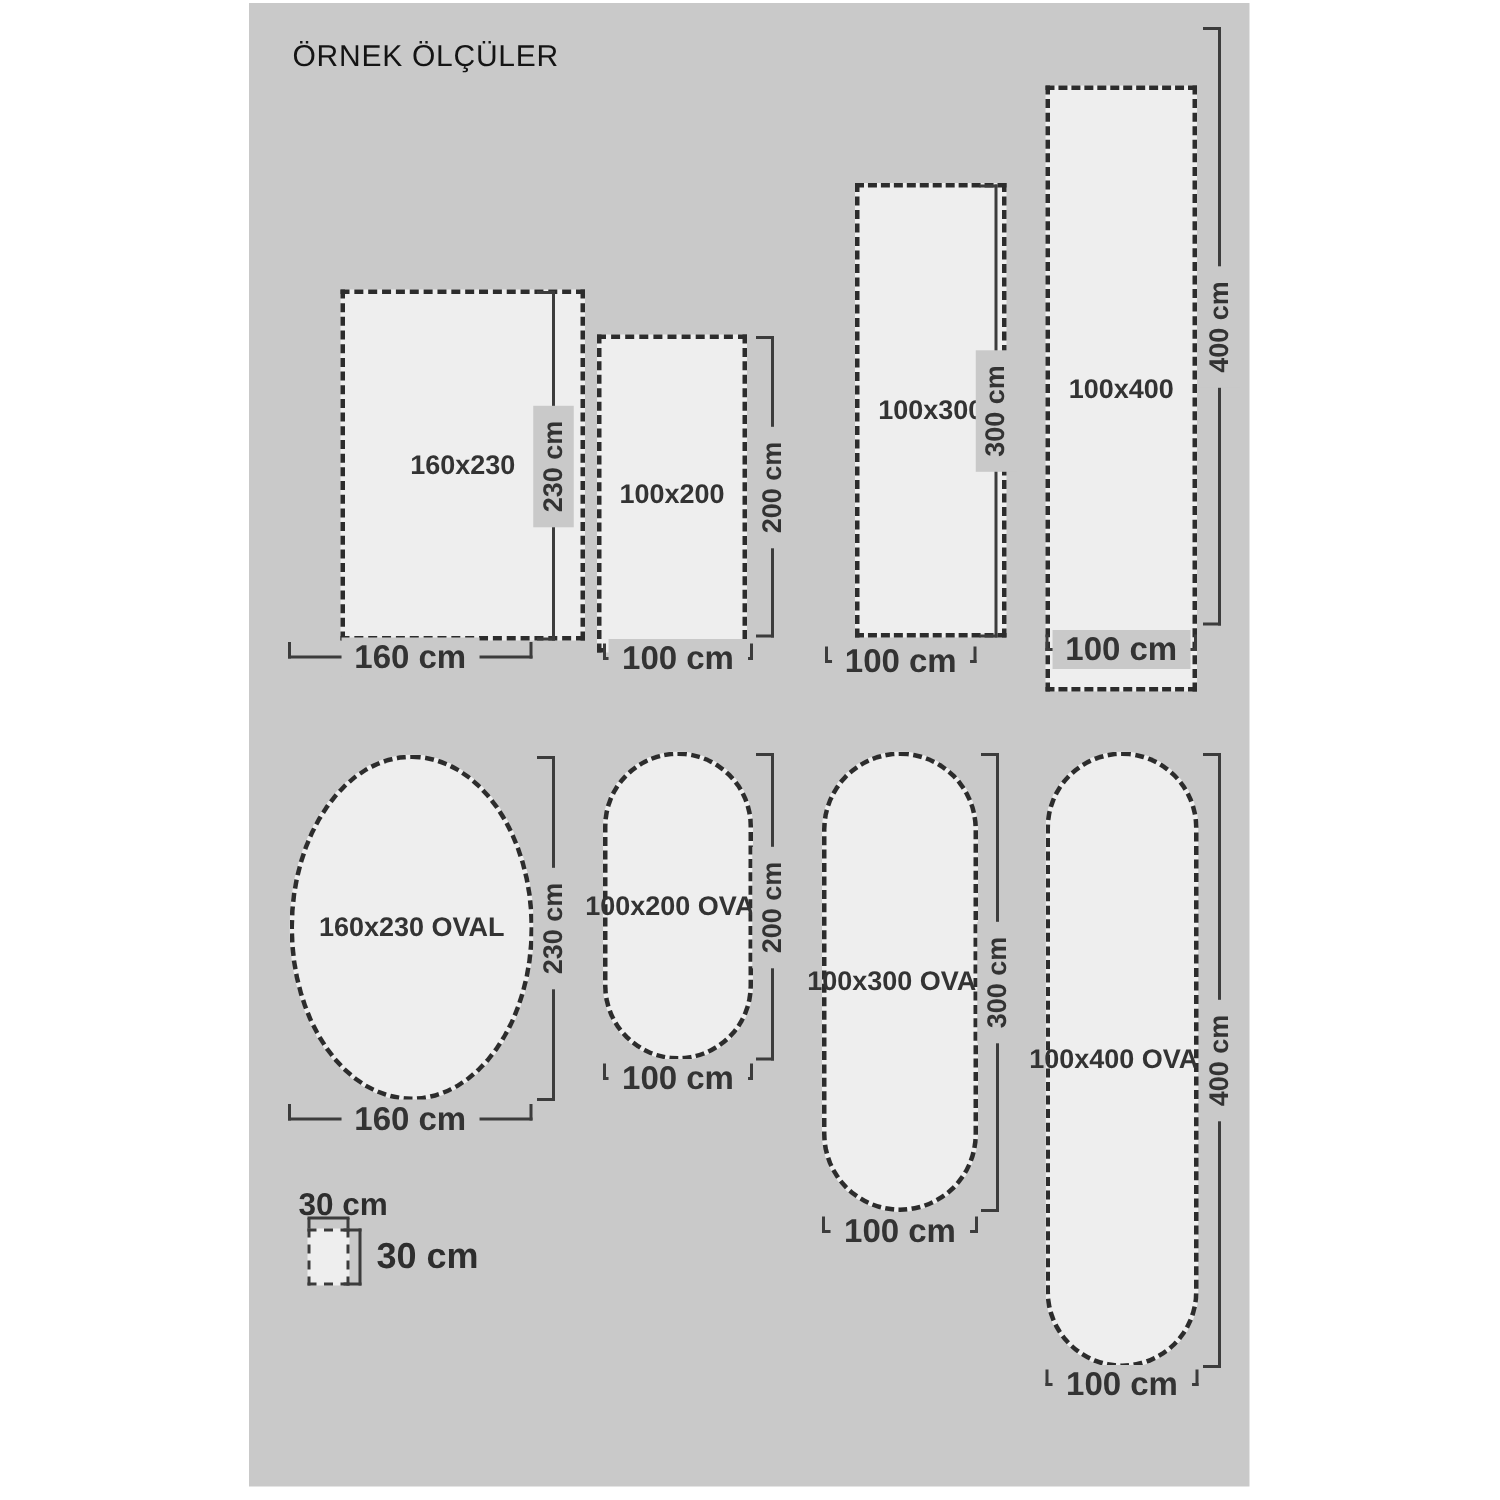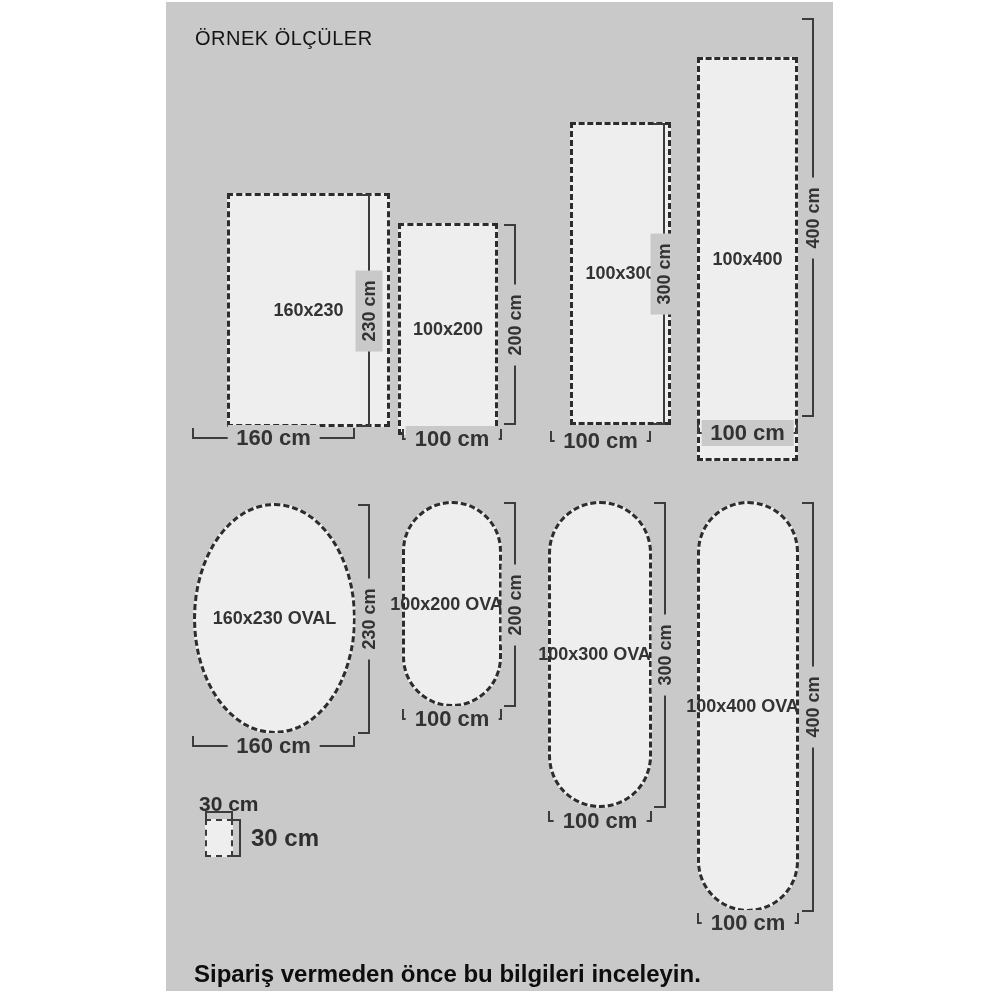--- a/index.html
+++ b/index.html
@@ -139,14 +139,13 @@
 
   <div class="ref-width-label">30 cm</div>
   <div class="hdim ticks-down" style="left:205px;top:811px;width:28px;"></div>
   <div class="ref-square"></div>
   <div class="vdim" style="left:239px;top:819px;height:38px;">
     <span class="ref-height-label">30 cm</span>
   </div>
 
   <div class="notes">
   </div>
-  <div class="warning">Sipariş vermeden önce bu bilgileri inceleyin.</div>
 </div>
 
 </body></html>

